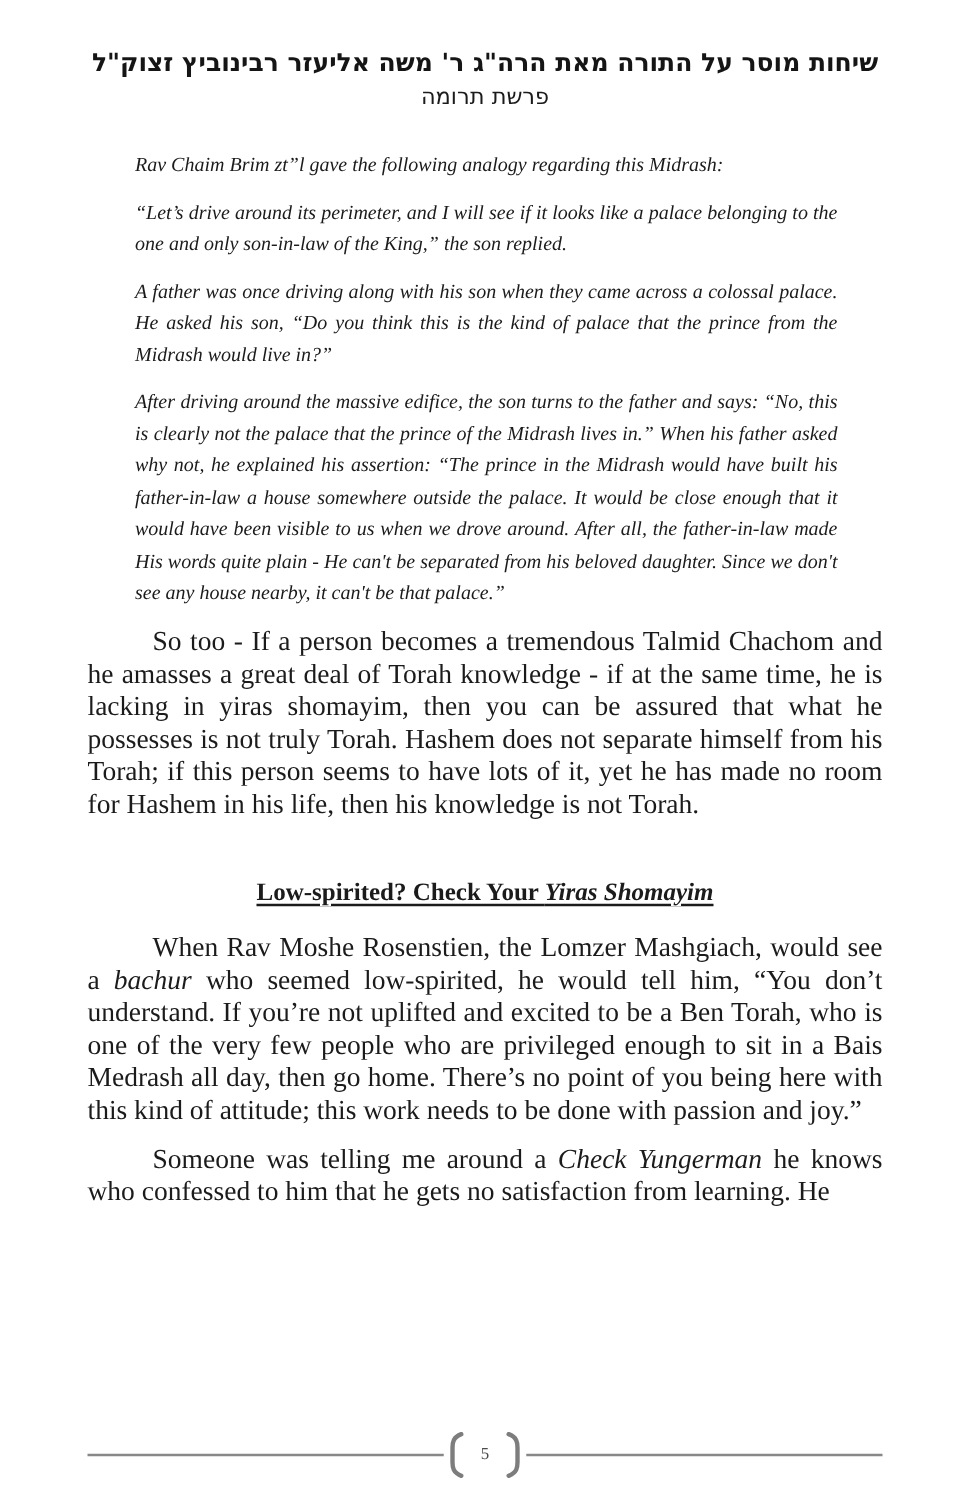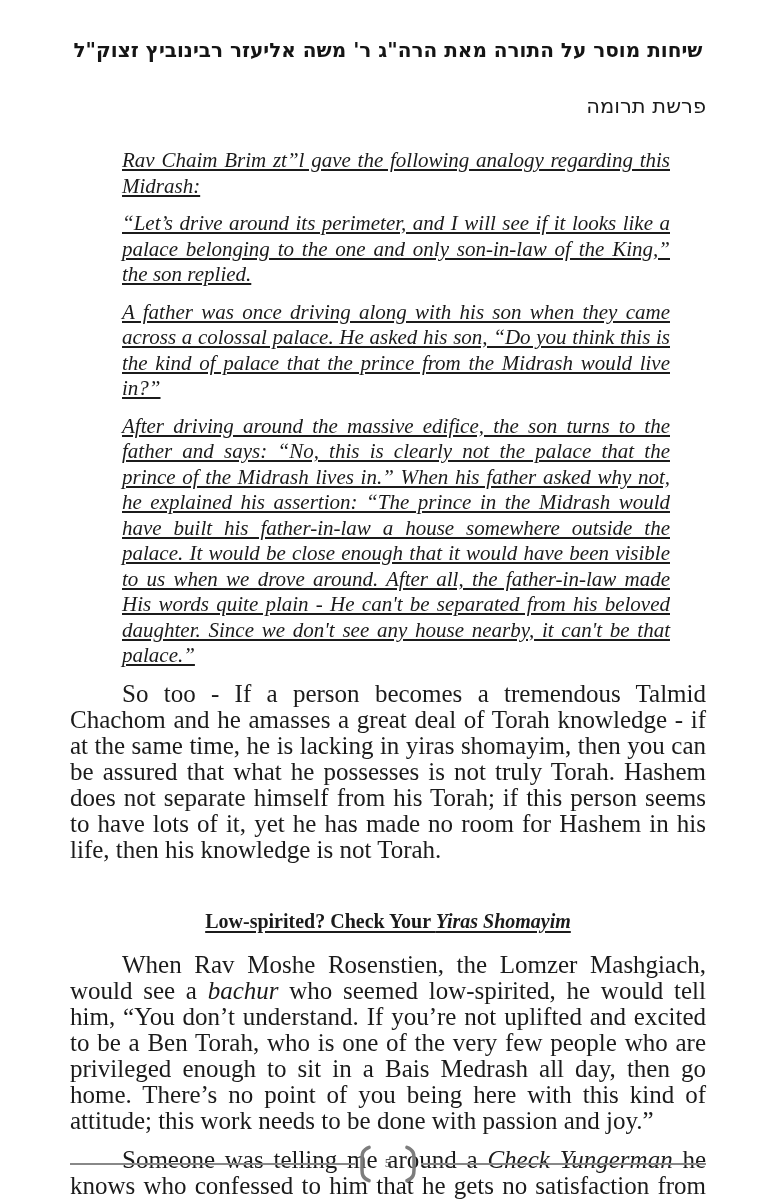--- a/index.html
+++ b/index.html
@@ -26,43 +26,42 @@
     direction: rtl;
     text-align: center;
     font-family: "DejaVu Serif", "DejaVu Sans", serif;
     font-weight: bold;
     font-size: 20px;
     line-height: 28px;
     color: #151515;
   }
   .hebrew-subtitle {
     direction: rtl;
-    text-align: right;
+    text-align: center;
     font-family: "DejaVu Serif", "DejaVu Sans", serif;
-    font-size: 21px;
+    font-size: 18px;
     line-height: 24px;
-    margin-top: 30px;
+    margin-top: 2px;
     color: #1b1b1b;
   }
   .analogy {
     margin: 30px 36px 0 36px;
   }
   .analogy p {
     font-style: italic;
-    font-size: 21px;
+    font-size: 16px;
     line-height: 25.5px;
     text-align: justify;
-    margin: 0 0 12px 16px;
-    text-decoration: underline;
+    margin: 0 0 12px 2px;
   }
   .body-text {
     margin-top: 0;
   }
   .body-text p {
-    font-size: 25px;
+    font-size: 22px;
     line-height: 26px;
     text-align: justify;
     text-indent: 52px;
     margin: 0 0 13px 0;
   }
   .section-heading {
     font-size: 20px;
     font-weight: bold;
     line-height: 28px;
     margin: 44px 0 17px 0;

